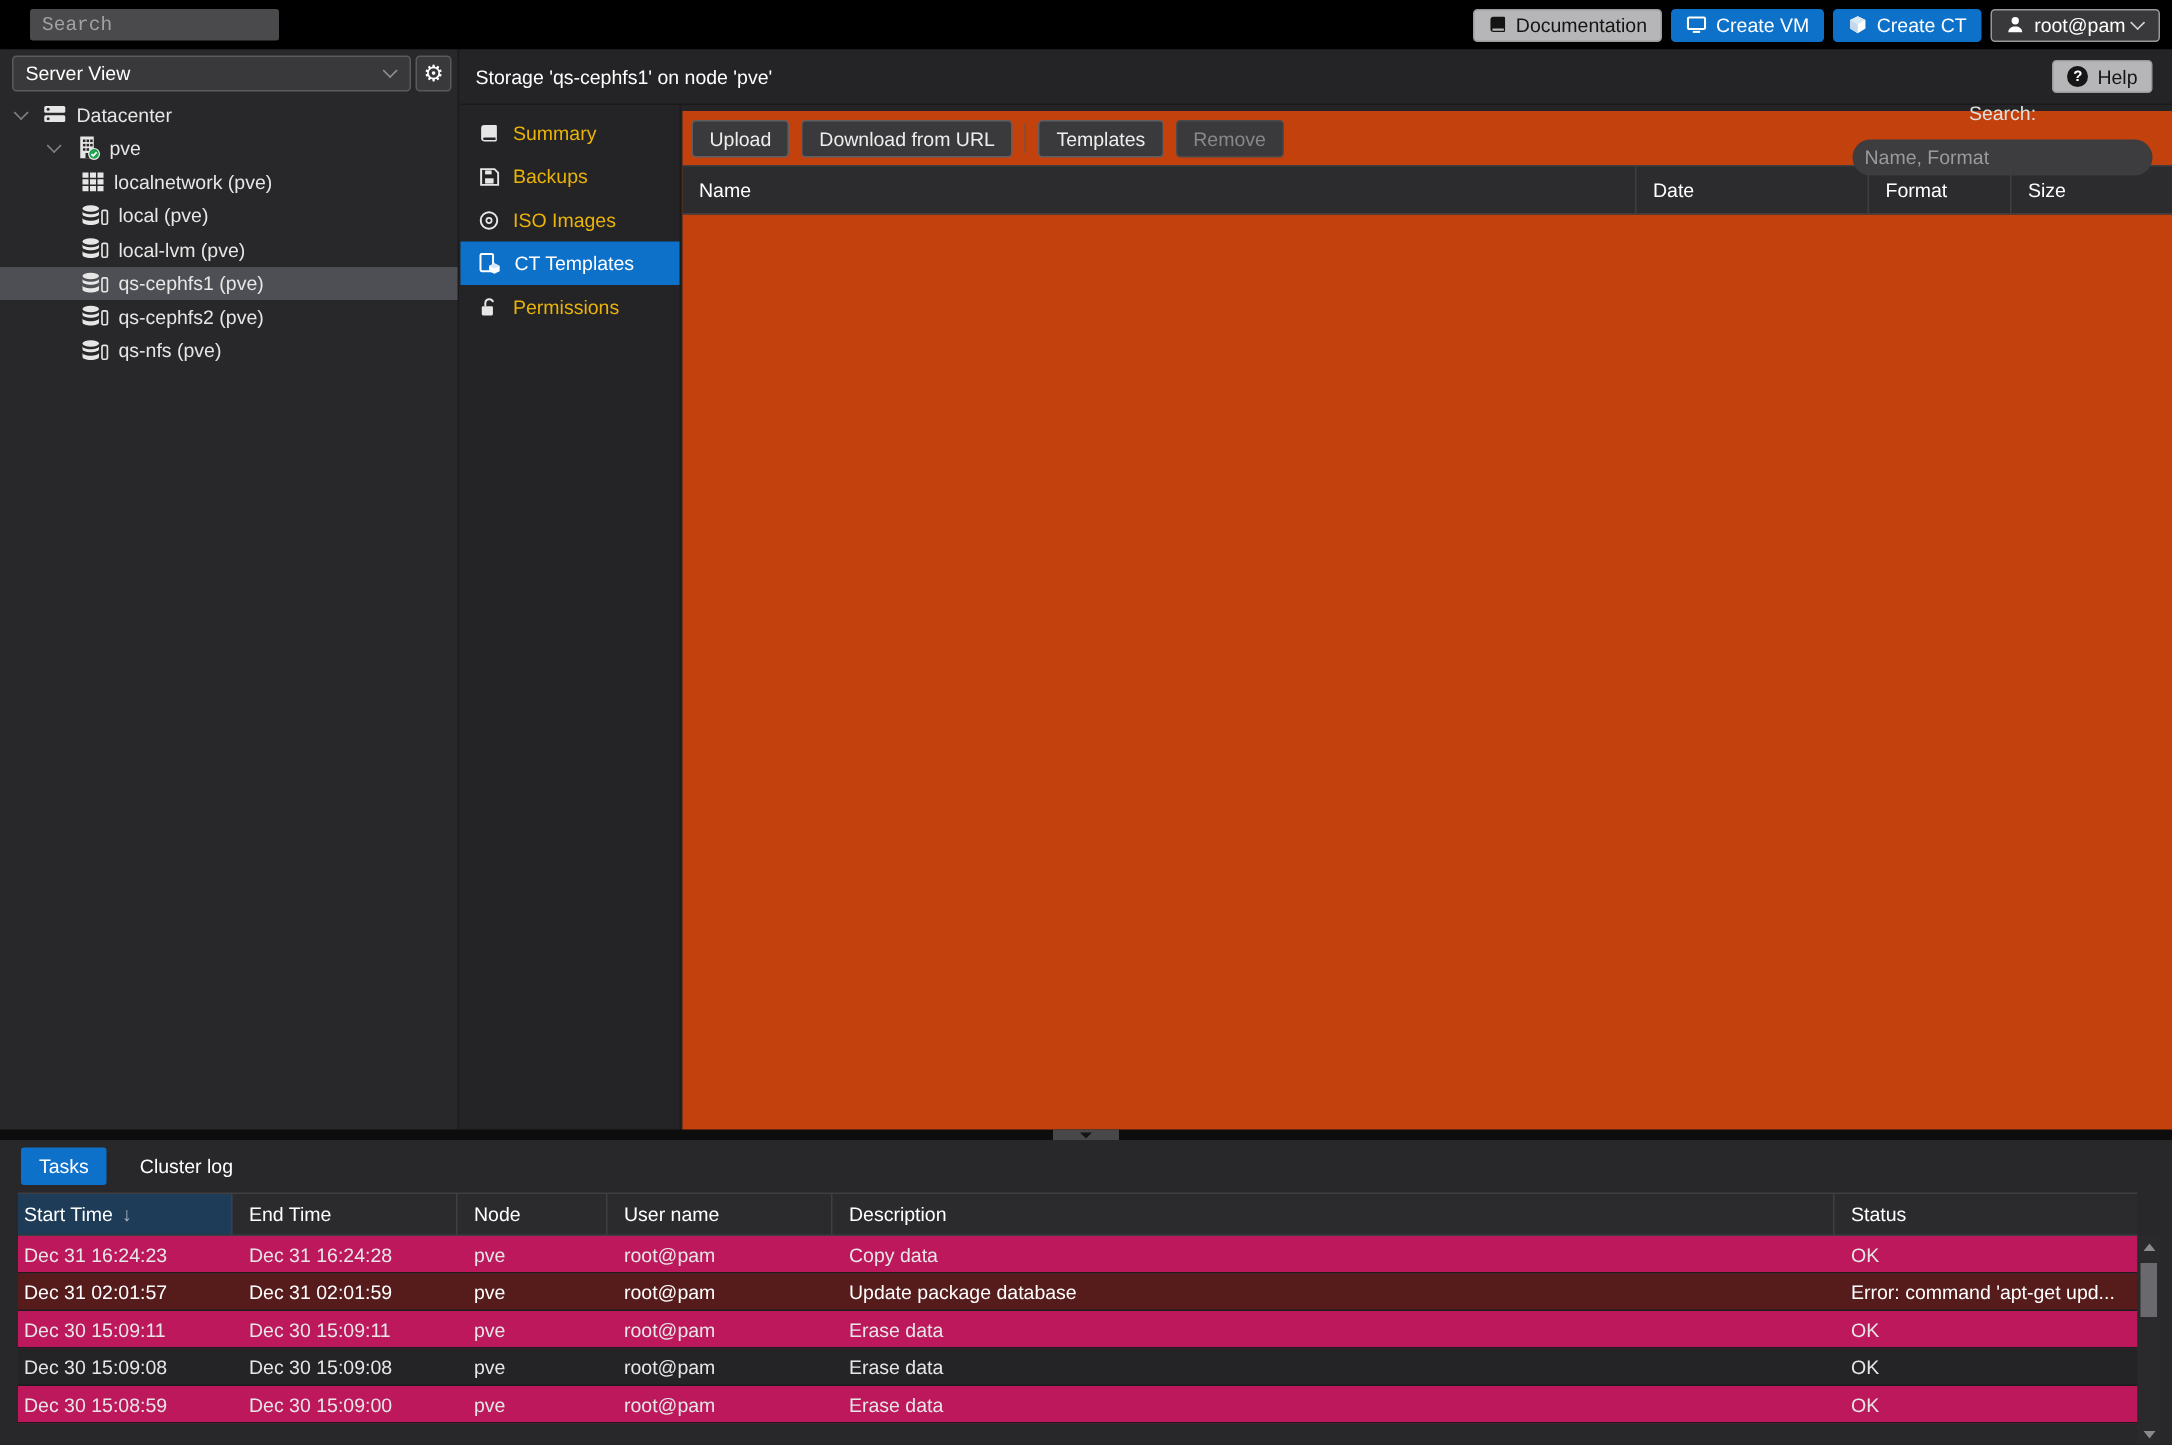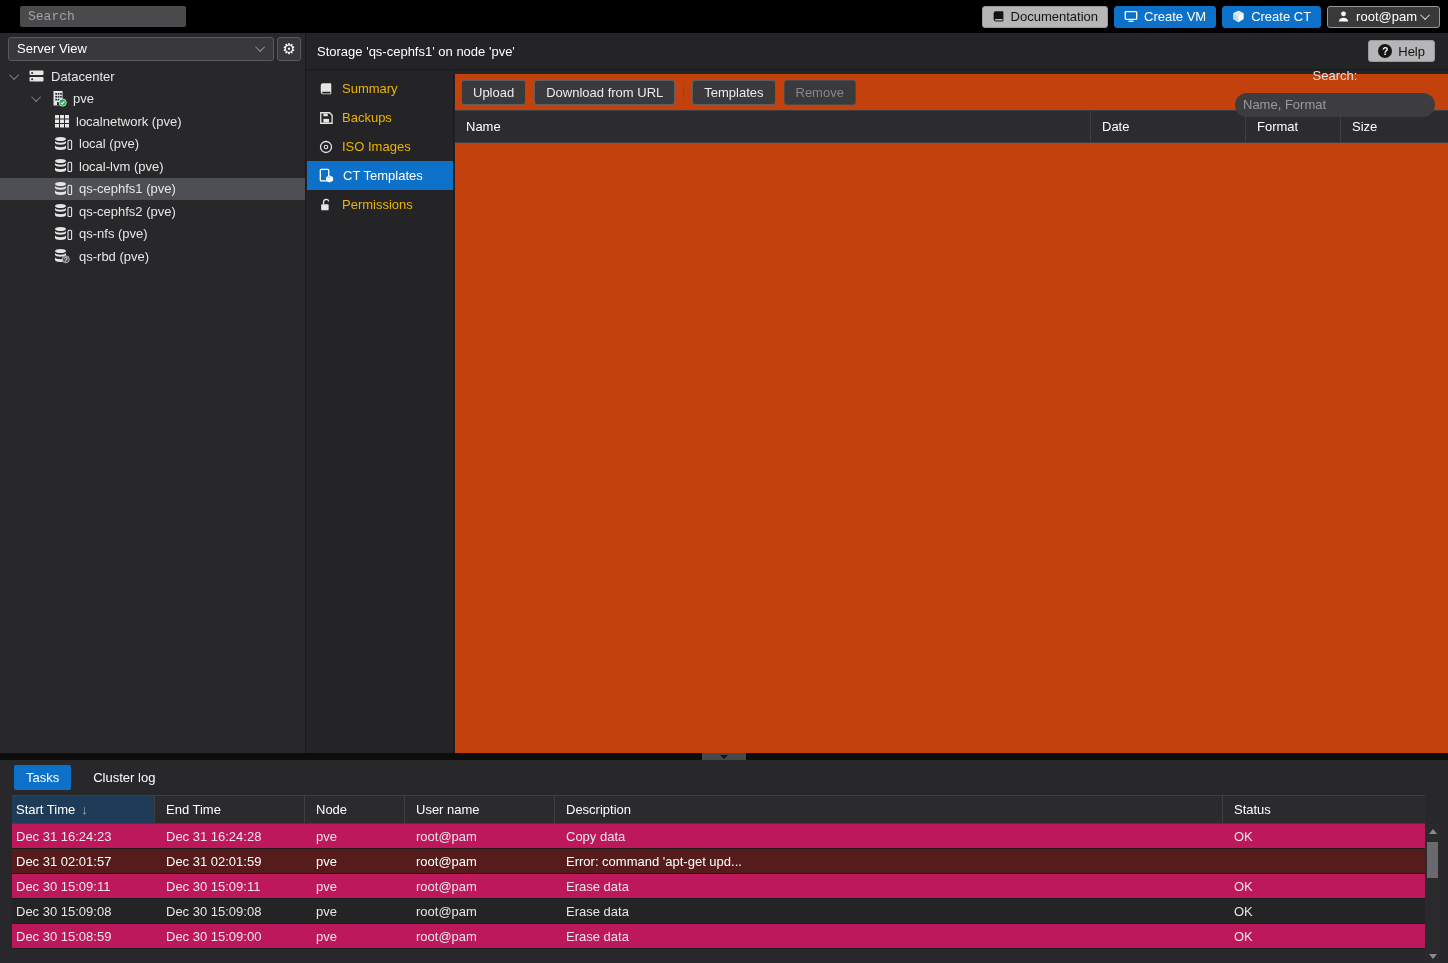--- a/index.html
+++ b/index.html
@@ -306,34 +306,20 @@
             <ellipse cx="6.5" cy="3" rx="5.5" ry="2.1"></ellipse>
             <path d="M1 4.8c0 1.1 2.5 2 5.5 2s5.5-.9 5.5-2v2c0 1.1-2.5 2-5.5 2S1 7.9 1 6.8z"></path>
             <path d="M1 9.2c0 1.1 2.5 2 5.5 2s5.5-.9 5.5-2v2.8c0 1.1-2.5 2-5.5 2s-5.5-.9-5.5-2z"></path>
           </g>
           <rect x="14" y="4.2" width="3.6" height="9.3" rx="1" fill="none" stroke="#e6e6e6" stroke-width="1.1"></rect>
         </svg>
     </span>
     <span>qs-nfs (pve)</span>
   </div>
 
-  <div class="tree-item lvl2">
-    <span class="icon">
-      <svg width="19" height="16" viewBox="0 0 19 16">
-          <g fill="#e6e6e6">
-            <ellipse cx="6.5" cy="3" rx="5.5" ry="2.1"></ellipse>
-            <path d="M1 4.8c0 1.1 2.5 2 5.5 2s5.5-.9 5.5-2v2c0 1.1-2.5 2-5.5 2S1 7.9 1 6.8z"></path>
-            <path d="M1 9.2c0 1.1 2.5 2 5.5 2s5.5-.9 5.5-2v2.8c0 1.1-2.5 2-5.5 2s-5.5-.9-5.5-2z"></path>
-          </g>
-          <circle cx="11.8" cy="11.3" r="3.5" fill="#55555a" stroke="#c9c9cc" stroke-width="0.8"></circle>
-          <text x="11.8" y="13.5" text-anchor="middle" font-size="6.5" font-family="Liberation Sans, sans-serif" fill="#fff">?</text>
-        </svg>
-    </span>
-    <span>qs-rbd (pve)</span>
-  </div>
 </div>
 
 <div class="title-row">
   <span class="page-title">Storage 'qs-cephfs1' on node 'pve'</span>
   <div class="btn btn-silver help-btn">
     <span class="help-q">?</span>
     <span>Help</span>
   </div>
 </div>
 
@@ -440,20 +426,21 @@
       <div class="tr-cell tcol-user">root@pam</div>
       <div class="tr-cell tcol-desc">Copy data</div>
       <div class="tr-cell tcol-status">OK</div>
     </div>
 
     <div class="task-row error">
       <div class="tr-cell tcol-start">Dec 31 02:01:57</div>
       <div class="tr-cell tcol-end">Dec 31 02:01:59</div>
       <div class="tr-cell tcol-node">pve</div>
       <div class="tr-cell tcol-user">root@pam</div>
+      <div class="tr-cell tcol-desc">Update package database</div>
       <div class="tr-cell tcol-status">Error: command 'apt-get upd...</div>
     </div>
 
     <div class="task-row even">
       <div class="tr-cell tcol-start">Dec 30 15:09:11</div>
       <div class="tr-cell tcol-end">Dec 30 15:09:11</div>
       <div class="tr-cell tcol-node">pve</div>
       <div class="tr-cell tcol-user">root@pam</div>
       <div class="tr-cell tcol-desc">Erase data</div>
       <div class="tr-cell tcol-status">OK</div>

